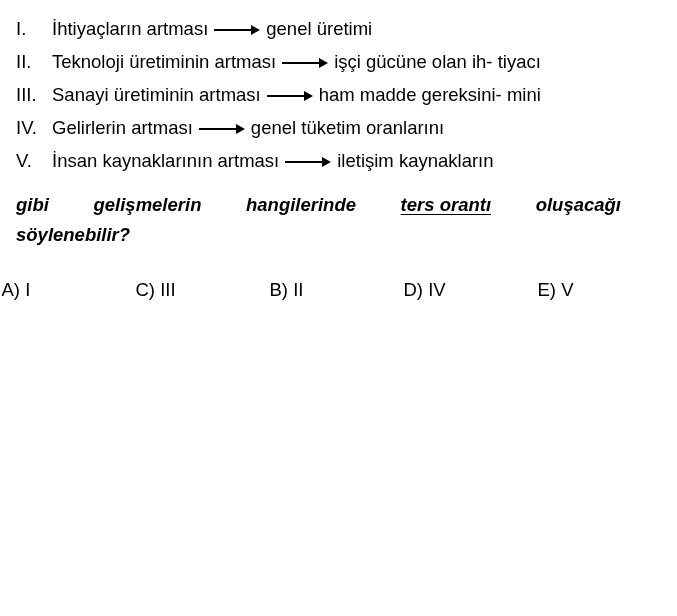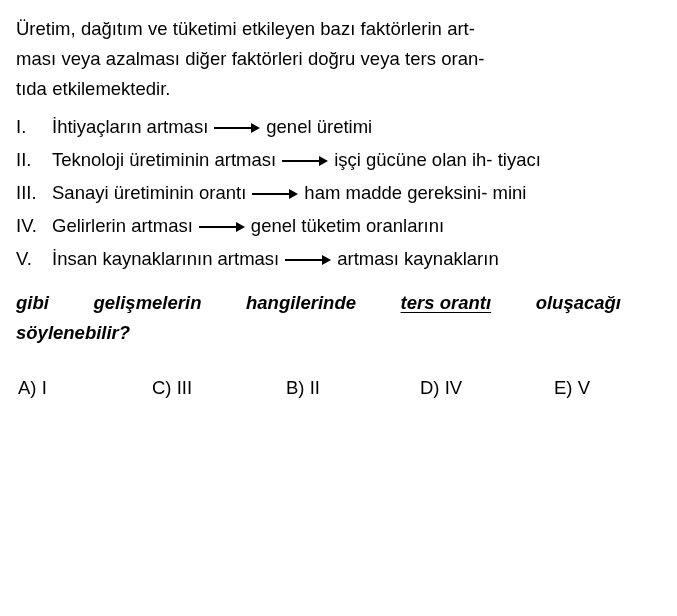--- a/index.html
+++ b/index.html
@@ -106,36 +106,32 @@
   .question .spread {
     display: flex;
     justify-content: space-between;
   }
   .choices {
     display: flex;
     margin-top: 26px;
     font-size: 18.5px;
     line-height: 28px;
     padding-left: 2px;
+    justify-content: center;
   }
   .choice {
     width: 134px;
     flex: 0 0 auto;
   }
 </style>
 </head>
 <body>
 
 <div class="page">
 
-  <div class="intro">
-    <span class="line">Üretim, dağıtım ve tüketimi etkileyen bazı faktörlerin art-</span>
-    <span class="line">ması veya azalması diğer faktörleri doğru veya ters oran-</span>
-    <span class="line">tıda etkilemektedir.</span>
-  </div>
 
 
   <ul class="items">
 
     <li class="item">
       <span class="num">I.</span>
       <span class="body">
         <span>İhtiyaçların artması</span><span class="arrow"><span class="shaft"></span><span class="head"></span></span><span>genel üretimi</span>
       </span>
     </li>
@@ -144,36 +140,36 @@
       <span class="num">II.</span>
       <span class="body">
         <span>Teknoloji üretiminin artması</span><span class="arrow"><span class="shaft"></span><span class="head"></span></span><span>işçi gücüne olan ih-</span>
         <span>tiyacı</span>
       </span>
     </li>
 
     <li class="item">
       <span class="num">III.</span>
       <span class="body">
-        <span>Sanayi üretiminin orantı</span><span class="arrow"><span class="shaft"></span><span class="head"></span></span><span>ham madde gereksini-</span>
+        <span>Sanayi üretiminin artması</span><span class="arrow"><span class="shaft"></span><span class="head"></span></span><span>ham madde gereksini-</span>
         <span>mini</span>
       </span>
     </li>
 
     <li class="item">
       <span class="num">IV.</span>
       <span class="body">
         <span>Gelirlerin artması</span><span class="arrow"><span class="shaft"></span><span class="head"></span></span><span>genel tüketim oranlarını</span>
       </span>
     </li>
 
     <li class="item">
       <span class="num">V.</span>
       <span class="body">
-        <span>İnsan kaynaklarının artması</span><span class="arrow"><span class="shaft"></span><span class="head"></span></span><span>artması kaynakların</span>
+        <span>İnsan kaynaklarının artması</span><span class="arrow"><span class="shaft"></span><span class="head"></span></span><span>iletişim kaynakların</span>
       </span>
     </li>
 
   </ul>
 
   <div class="question">
     <span class="line spread">
       <span>gibi</span>
       <span>gelişmelerin</span>
       <span>hangilerinde</span>

